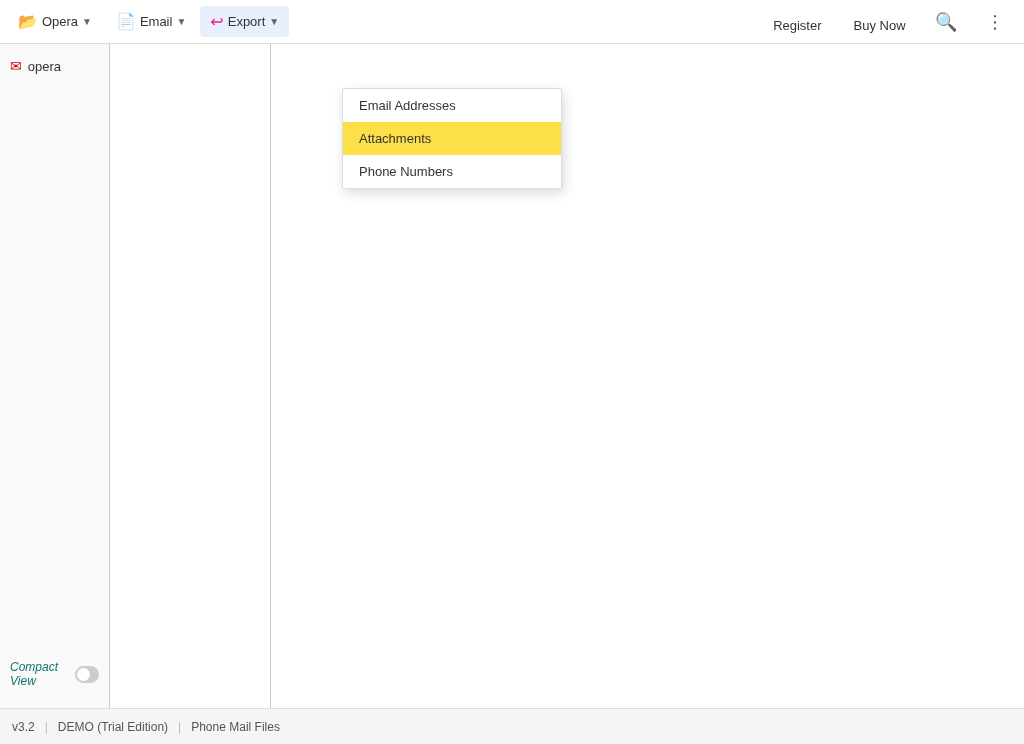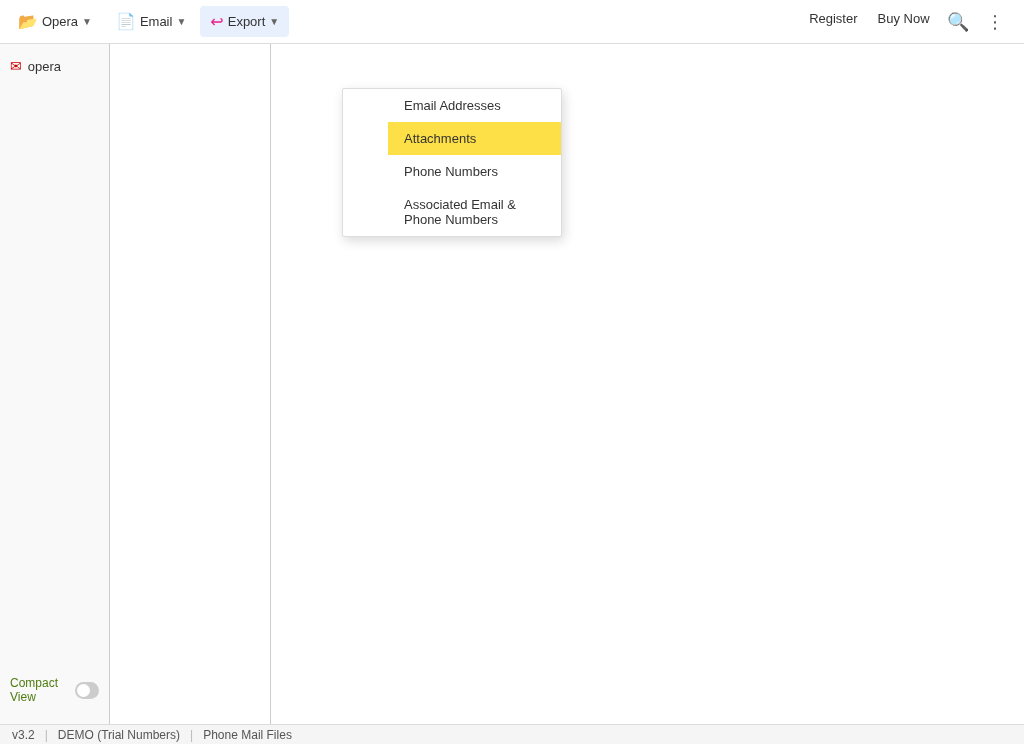--- a/index.html
+++ b/index.html
@@ -19,21 +19,21 @@
     }
     .toolbar-btn .btn-icon { font-size: 16px; }
     .toolbar-btn .chevron { font-size: 10px; color: #666; }
 
     .open-icon { color: #f5a623; }
     .export-icon { color: #27ae60; }
     .extract-icon { color: #e91e8c; }
     .extract-btn-active { background: #e8f0fe; }
 
     .toolbar-spacer { flex: 1; }
-    .toolbar-right { display: flex; align-items: flex-start; gap: 8px; padding-right: 8px; }
+    .toolbar-right { display: flex; align-items: flex-end; gap: 20px; padding-right: 8px; }
     .toolbar-text-btn { font-size: 13px; color: #333; cursor: pointer; padding: 4px 6px; border: none; background: none; }
     .toolbar-icon-btn { font-size: 18px; color: #555; cursor: pointer; padding: 4px; border: none; background: none; }
 
     
     .main-area { display: flex; flex: 1; overflow: hidden; position: relative; }
 
     
     .sidebar {
       width: 110px; border-right: 1px solid #ccc;
       background: #f9f9f9; padding: 8px 0; flex-shrink: 0;
@@ -43,21 +43,21 @@
       display: flex; align-items: center; gap: 6px;
       padding: 6px 10px; cursor: pointer; font-size: 13px;
     }
     .sidebar-item-icon { font-size: 14px; }
     .opera-icon { color: #cc0000; }
 
     .sidebar-bottom {
       margin-top: auto; padding: 10px 10px 12px 10px;
       display: flex; align-items: center; gap: 8px;
     }
-    .compact-label { font-size: 12px; color: #4d7c0f; }
+    .compact-label { font-size: 12px; color: #0f766e; font-style: italic; }
     .toggle {
       width: 32px; height: 17px; background: #ccc; border-radius: 9px;
       position: relative; cursor: pointer;
     }
     .toggle-knob {
       width: 13px; height: 13px; background: #fff; border-radius: 50%;
       position: absolute; top: 2px; left: 2px;
     }
 
     
@@ -66,39 +66,38 @@
     
     .dropdown-menu {
       position: absolute;
       top: 44px; left: 232px;
       background: #fff;
       border: 1px solid #ddd;
       box-shadow: 2px 4px 12px rgba(0,0,0,0.15);
       border-radius: 2px;
       width: 220px;
       z-index: 100;
-      padding-left: 45px;
     }
     .dropdown-item {
       padding: 9px 16px;
       cursor: pointer;
       font-size: 13px;
       color: #333;
     }
     .dropdown-item.active { background: #fde047; }
 
     
     .vert-divider {
       position: absolute; left: 160px; top: 0; bottom: 0;
       width: 1px; background: #ccc;
     }
 
     
     .statusbar {
-      height: 20px; background: #f5f5f5;
+      height: 36px; background: #f5f5f5;
       border-top: 1px solid #ddd;
       display: flex; align-items: center;
       padding: 0 12px; font-size: 12px; color: #555;
       gap: 0;
     }
     .statusbar-sep { margin: 0 10px; color: #bbb; }
   </style>
 </head>
 <body>
 
@@ -153,26 +152,23 @@
     <div class="dropdown-menu">
       <div class="dropdown-item">
         <span>Email Addresses</span>
       </div>
       <div class="dropdown-item active">
         <span>Attachments</span>
       </div>
       <div class="dropdown-item">
         <span>Phone Numbers</span>
       </div>
-      <div class="dropdown-item">
-        <span>Associated Email &amp; Phone Numbers</span>
-      </div>
     </div>
   </div>
 </div>
 
 <div class="statusbar">
   <span>v3.2</span>
   <span class="statusbar-sep">|</span>
-  <span>DEMO (Trial Numbers)</span>
+  <span>DEMO (Trial Edition)</span>
   <span class="statusbar-sep">|</span>
   <span>Phone Mail Files</span>
 </div>
 
 </body></html>

